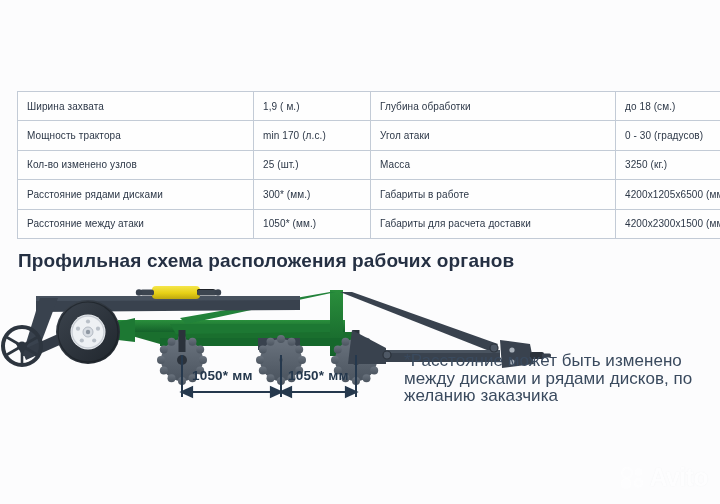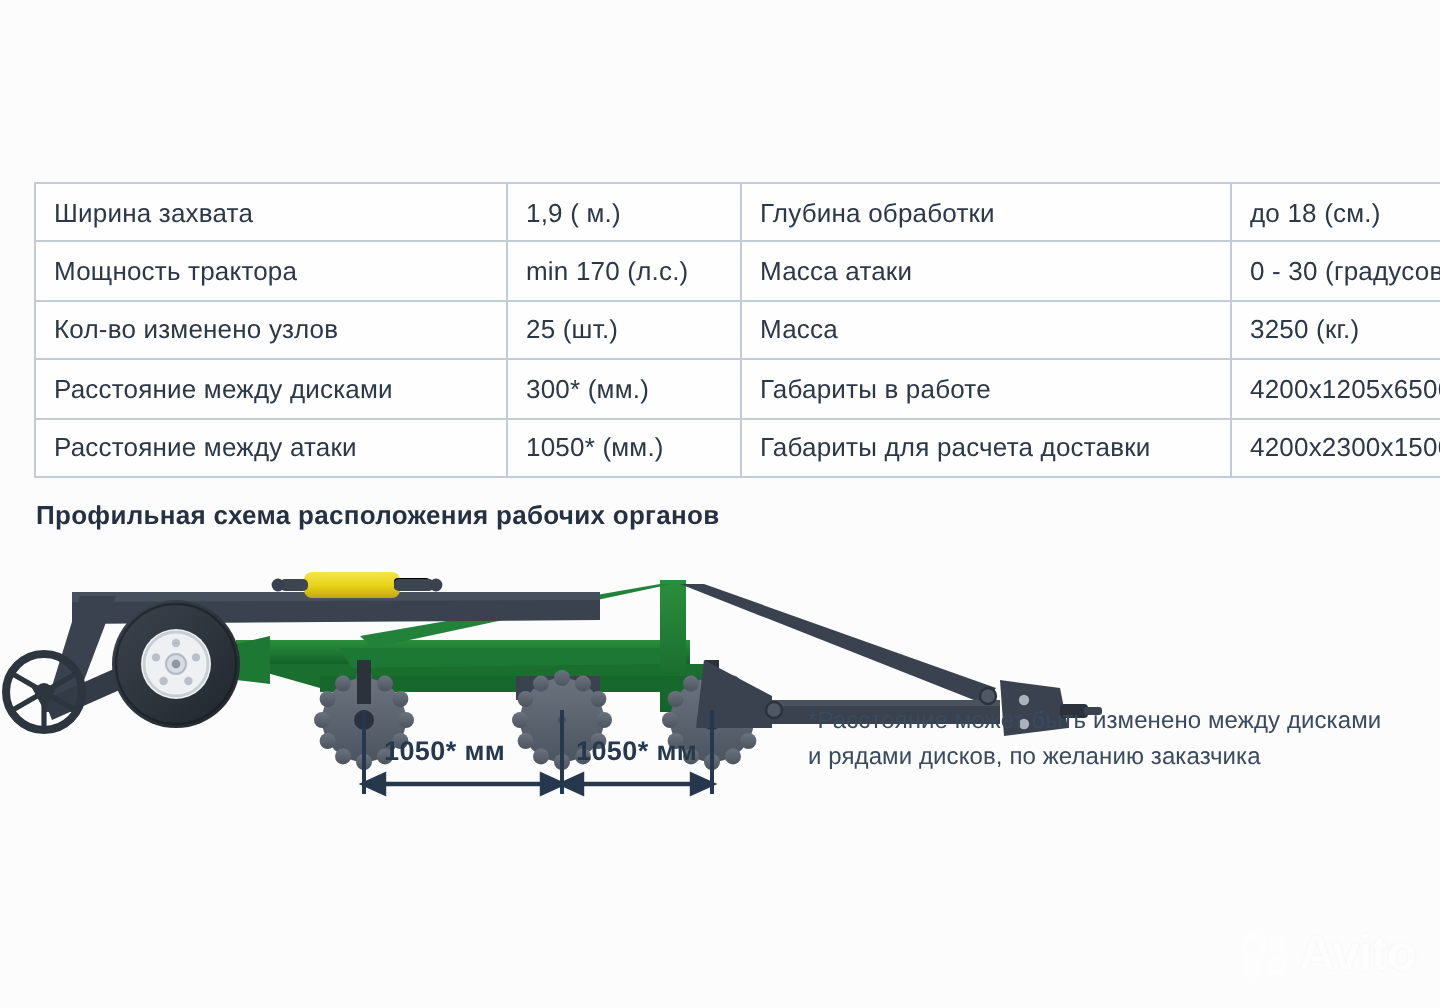--- a/index.html
+++ b/index.html
@@ -28,38 +28,38 @@
     left: 17px;
     top: 91px;
     width: 696px;
     border-collapse: collapse;
     table-layout: fixed;
   }
   .spec-table td {
     border: 1px solid #c3cbd6;
     height: 28.4px;
     padding: 0 9px;
-    font-size: 13px;
+    font-size: 10px;
     color: #2c3747;
     vertical-align: middle;
     white-space: nowrap;
     letter-spacing: 0.1px;
     background: #fefefe;
   }
   .c-lbl1 { width: 217px; }
   .c-val1 { width: 98px; }
   .c-lbl2 { width: 226px; }
   .c-val2 { width: 155px; }
 
   
   .section-heading {
     position: absolute;
     left: 18px;
     top: 250px;
-    font-size: 13px;
+    font-size: 19px;
     font-weight: bold;
     color: #253043;
     letter-spacing: 0.15px;
   }
 
   
   .diagram-wrap {
     position: absolute;
     left: 0px;
     top: 272px;
@@ -87,21 +87,21 @@
   }
   #dim-label-1 { left: 192px; top: 368px; }
   #dim-label-2 { left: 288px; top: 368px; }
 
   
   .note {
     position: absolute;
     left: 404px;
     top: 352px;
     width: 290px;
-    font-size: 12px;
+    font-size: 17px;
     line-height: 17.5px;
     color: #3a4a5e;
     letter-spacing: 0.05px;
   }
 
   
   .watermark {
     position: absolute;
     right: 12px;
     bottom: 14px;
@@ -128,31 +128,31 @@
     <tbody>
       <tr>
         <td class="c-lbl1">Ширина захвата</td>
         <td class="c-val1">1,9 ( м.)</td>
         <td class="c-lbl2">Глубина обработки</td>
         <td class="c-val2">до 18 (см.)</td>
       </tr>
       <tr>
         <td class="c-lbl1">Мощность трактора</td>
         <td class="c-val1">min 170 (л.с.)</td>
-        <td class="c-lbl2">Масса атаки</td>
+        <td class="c-lbl2">Угол атаки</td>
         <td class="c-val2">0 - 30 (градусов)</td>
       </tr>
       <tr>
         <td class="c-lbl1">Кол-во изменено узлов</td>
         <td class="c-val1">25 (шт.)</td>
         <td class="c-lbl2">Масса</td>
         <td class="c-val2">3250 (кг.)</td>
       </tr>
       <tr>
-        <td class="c-lbl1">Расстояние между дисками</td>
+        <td class="c-lbl1">Расстояние рядами дисками</td>
         <td class="c-val1">300* (мм.)</td>
         <td class="c-lbl2">Габариты в работе</td>
         <td class="c-val2">4200х1205х6500 (мм.)</td>
       </tr>
       <tr>
         <td class="c-lbl1">Расстояние между атаки</td>
         <td class="c-val1">1050* (мм.)</td>
         <td class="c-lbl2">Габариты для расчета доставки</td>
         <td class="c-val2">4200х2300х1500 (мм.)</td>
       </tr>

